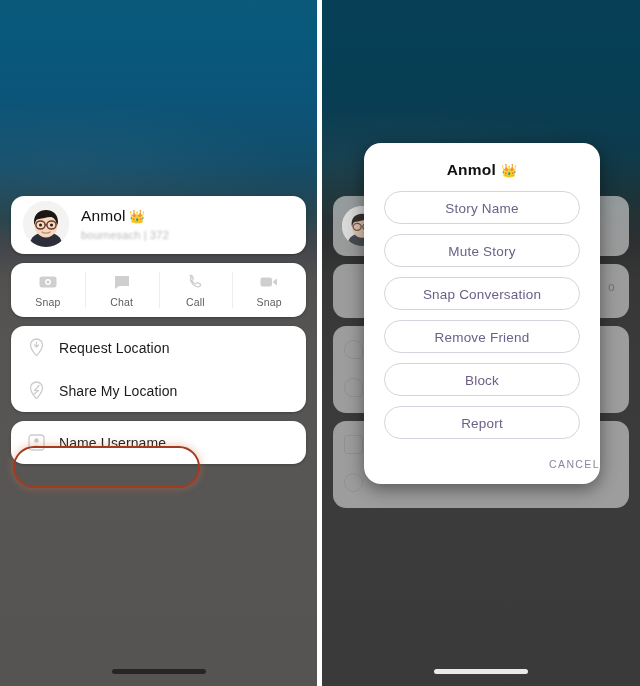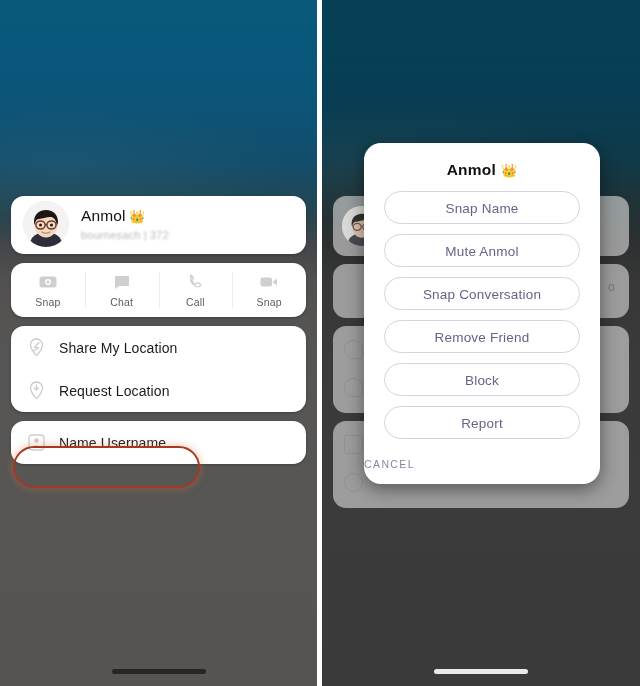--- a/index.html
+++ b/index.html
@@ -282,21 +282,21 @@
     border-radius: 18px;
     text-align: center;
     font-size: 13.5px;
     color: #6b5f86;
     letter-spacing: .2px;
     background: #fff;
     box-sizing: border-box;
   }
   .pill.last { margin-bottom: 12px; }
   #modal-cancel {
-    text-align: left;
+    text-align: right;
     font-size: 10.5px;
     color: #8d85a0;
     letter-spacing: 1.4px;
     padding-top: 7px;
   }
 
   
   .home-ind {
     position: absolute;
     bottom: 12px;
@@ -391,33 +391,33 @@
           </div>
 
         </div>
       </div>
 
       <div class="card">
         <div class="list-row">
           <span class="ricon">
             <svg width="15" height="19" viewBox="0 0 15 19">
                 <path d="M7.5 1C4 1 1.5 3.6 1.5 6.8c0 4.1 4.6 9.4 5.4 10.3.3.3.9.3 1.2 0 .8-.9 5.4-6.2 5.4-10.3C13.5 3.6 11 1 7.5 1z" fill="none" stroke="#cbcbcb" stroke-width="1.3"></path>
-                <path d="M10 4.5L5.5 9.5h4L5 13" fill="none" stroke="#cbcbcb" stroke-width="1.2" stroke-linecap="round" stroke-linejoin="round"></path>
+                <path d="M7.5 4v5m0 0l-2-2m2 2l2-2" fill="none" stroke="#cbcbcb" stroke-width="1.2" stroke-linecap="round"></path>
               </svg>
           </span>
-          <span class="rlabel">Share My Location</span>
+          <span class="rlabel">Request Location</span>
         </div>
         <div class="list-row">
           <span class="ricon">
             <svg width="15" height="19" viewBox="0 0 15 19">
                 <path d="M7.5 1C4 1 1.5 3.6 1.5 6.8c0 4.1 4.6 9.4 5.4 10.3.3.3.9.3 1.2 0 .8-.9 5.4-6.2 5.4-10.3C13.5 3.6 11 1 7.5 1z" fill="none" stroke="#cbcbcb" stroke-width="1.3"></path>
-                <path d="M7.5 4v5m0 0l-2-2m2 2l2-2" fill="none" stroke="#cbcbcb" stroke-width="1.2" stroke-linecap="round"></path>
+                <path d="M10 4.5L5.5 9.5h4L5 13" fill="none" stroke="#cbcbcb" stroke-width="1.2" stroke-linecap="round" stroke-linejoin="round"></path>
               </svg>
           </span>
-          <span class="rlabel">Request Location</span>
+          <span class="rlabel">Share My Location</span>
         </div>
       </div>
 
       <div class="card">
         <div class="list-row">
           <span class="ricon">
             <svg width="17" height="17" viewBox="0 0 17 17">
                 <rect x="1" y="1" width="15" height="15" rx="3" fill="none" stroke="#cbcbcb" stroke-width="1.3"></rect>
                 <circle cx="8.5" cy="6.5" r="2.2" fill="#cbcbcb"></circle>
                 <path d="M4.5 13c.8-2 6.2-2 7 0z" fill="#cbcbcb"></path>
@@ -463,22 +463,22 @@
 
       <div class="dim-text" style="left:286px; top:280px;">o</div>
     </div>
 
     <div id="modal">
       <div id="modal-title">
         <span>Anmol</span>
         <span class="emoji">👑</span>
       </div>
 
-      <div class="pill">Snap Name</div>
-      <div class="pill">Mute Anmol</div>
+      <div class="pill">Story Name</div>
+      <div class="pill">Mute Story</div>
       <div class="pill">Snap Conversation</div>
       <div class="pill">Remove Friend</div>
       <div class="pill">Block</div>
       <div class="pill last">Report</div>
 
       <div id="modal-cancel">CANCEL</div>
     </div>
 
     <div class="home-ind" id="home-right"></div>
   </div>

